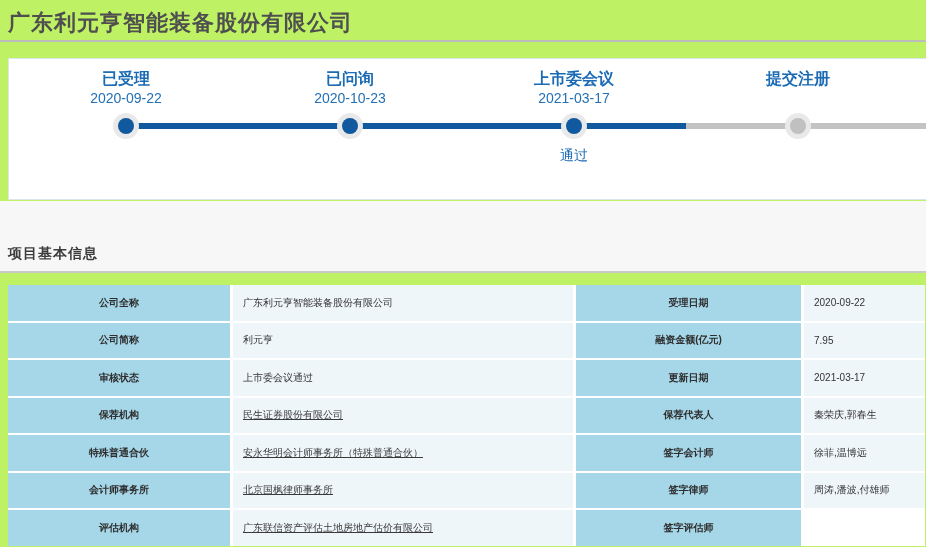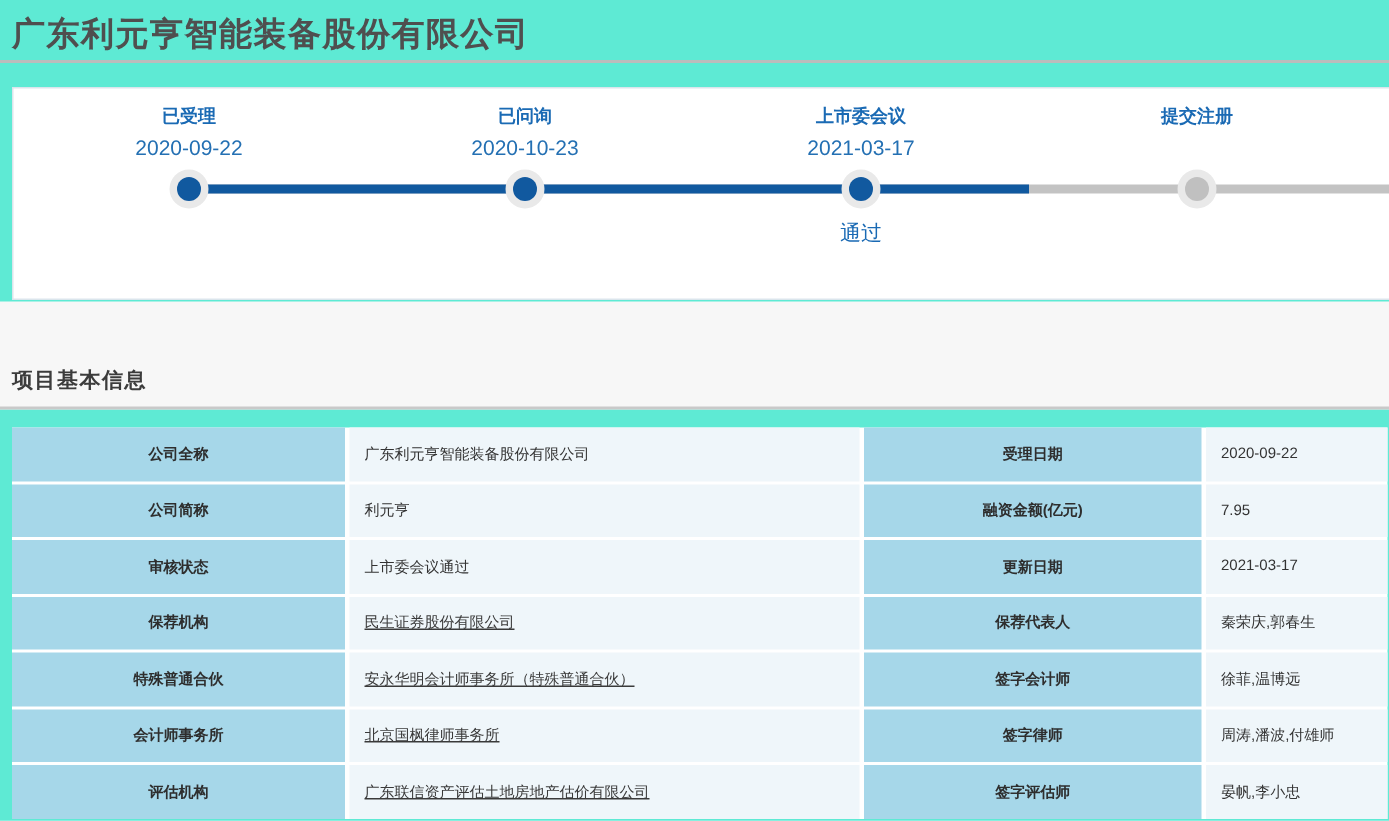--- a/index.html
+++ b/index.html
@@ -5,21 +5,21 @@
   html,body{margin:0;padding:0;}
   body{
     font-family:"Liberation Sans","DejaVu Sans",sans-serif;
     background:#ffffff;
     -webkit-font-smoothing:antialiased;
   }
   .screen{
     position:relative;
     width:926px;height:547px;
     overflow:hidden;
-    background:#5eead4;
+    background:#bef264;
   }
 
   
   .page-title{
     position:absolute;left:8px;top:8px;
     font-size:22px;font-weight:bold;color:#4f4f4f;
     letter-spacing:1px;
   }
   .title-divider{
     position:absolute;left:0;top:40px;width:926px;height:0;
@@ -30,21 +30,21 @@
   .timeline-panel{
     position:absolute;left:8px;top:58px;
     width:922px;height:142px;
     background:#ffffff;
     border:1px solid #dbe5ec;
     box-sizing:border-box;
     overflow:hidden;
   }
   .tl-stage-label{
     position:absolute;top:10px;width:160px;text-align:center;
-    font-size:12px;font-weight:bold;color:#1a6ab4;
+    font-size:16px;font-weight:bold;color:#1a6ab4;
   }
   .tl-stage-date{
     position:absolute;top:31px;width:160px;text-align:center;
     font-size:14px;color:#2470b3;
   }
   .tl-note{
     position:absolute;top:88px;width:160px;text-align:center;
     font-size:14px;color:#1a6ab4;
   }
   .tl-line-gray{
@@ -191,19 +191,16 @@
     <div class="cell label">签字律师</div>
     <div class="cell value">
         <span>周涛,潘波,付雄师</span>
       </div>
 
     <div class="cell label">评估机构</div>
     <div class="cell value">
         <span class="link">广东联信资产评估土地房地产估价有限公司</span>
       </div>
     <div class="cell label">签字评估师</div>
-    <div class="cell value">
-        <span>晏帆,李小忠</span>
-      </div>
 
   </div>
 
 </div>
 
 </body></html>

